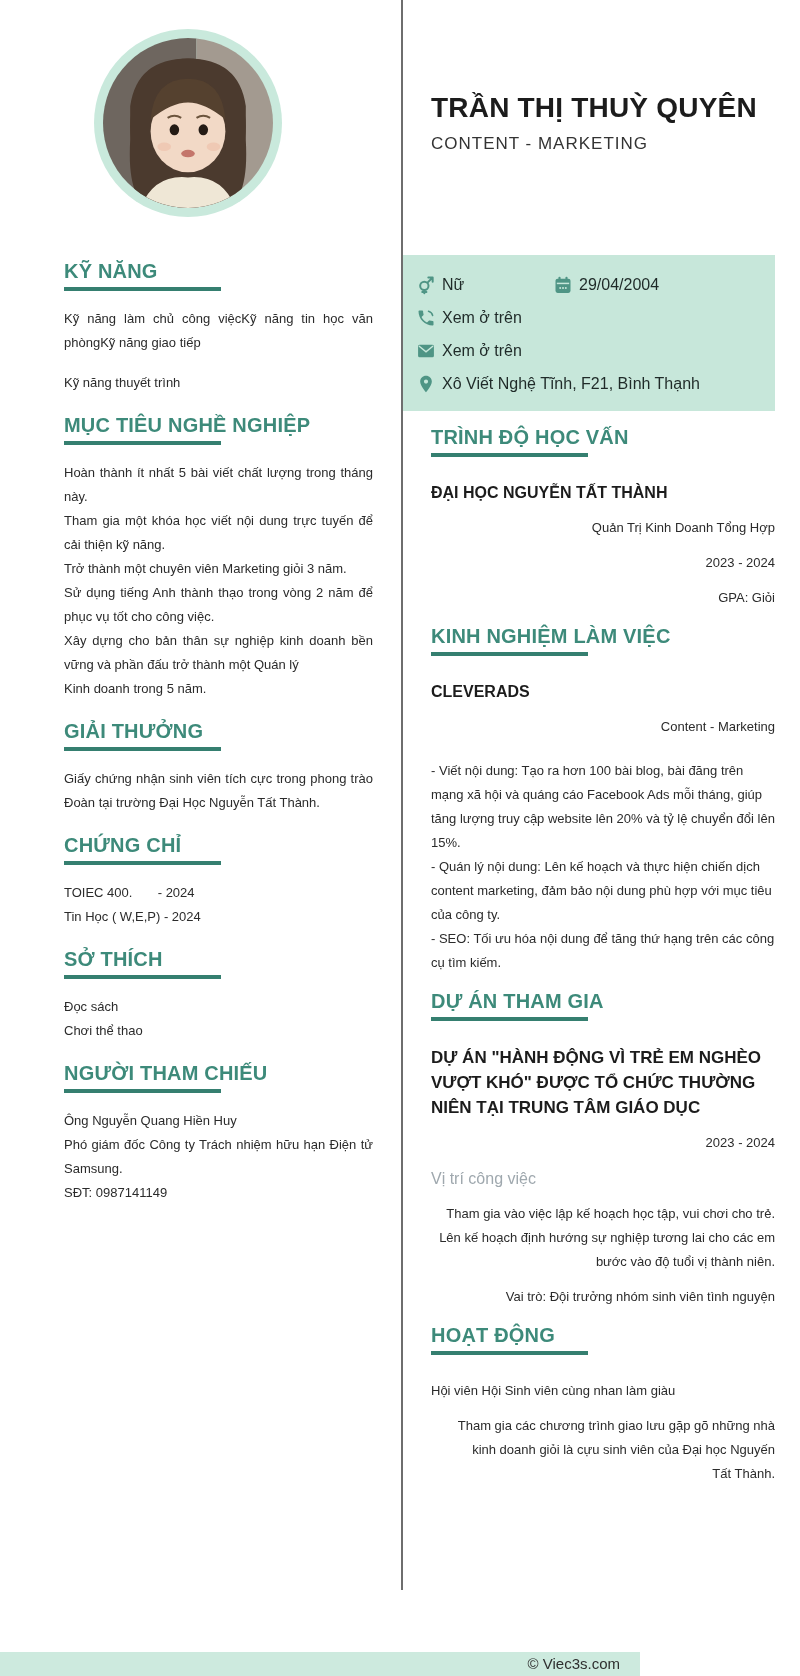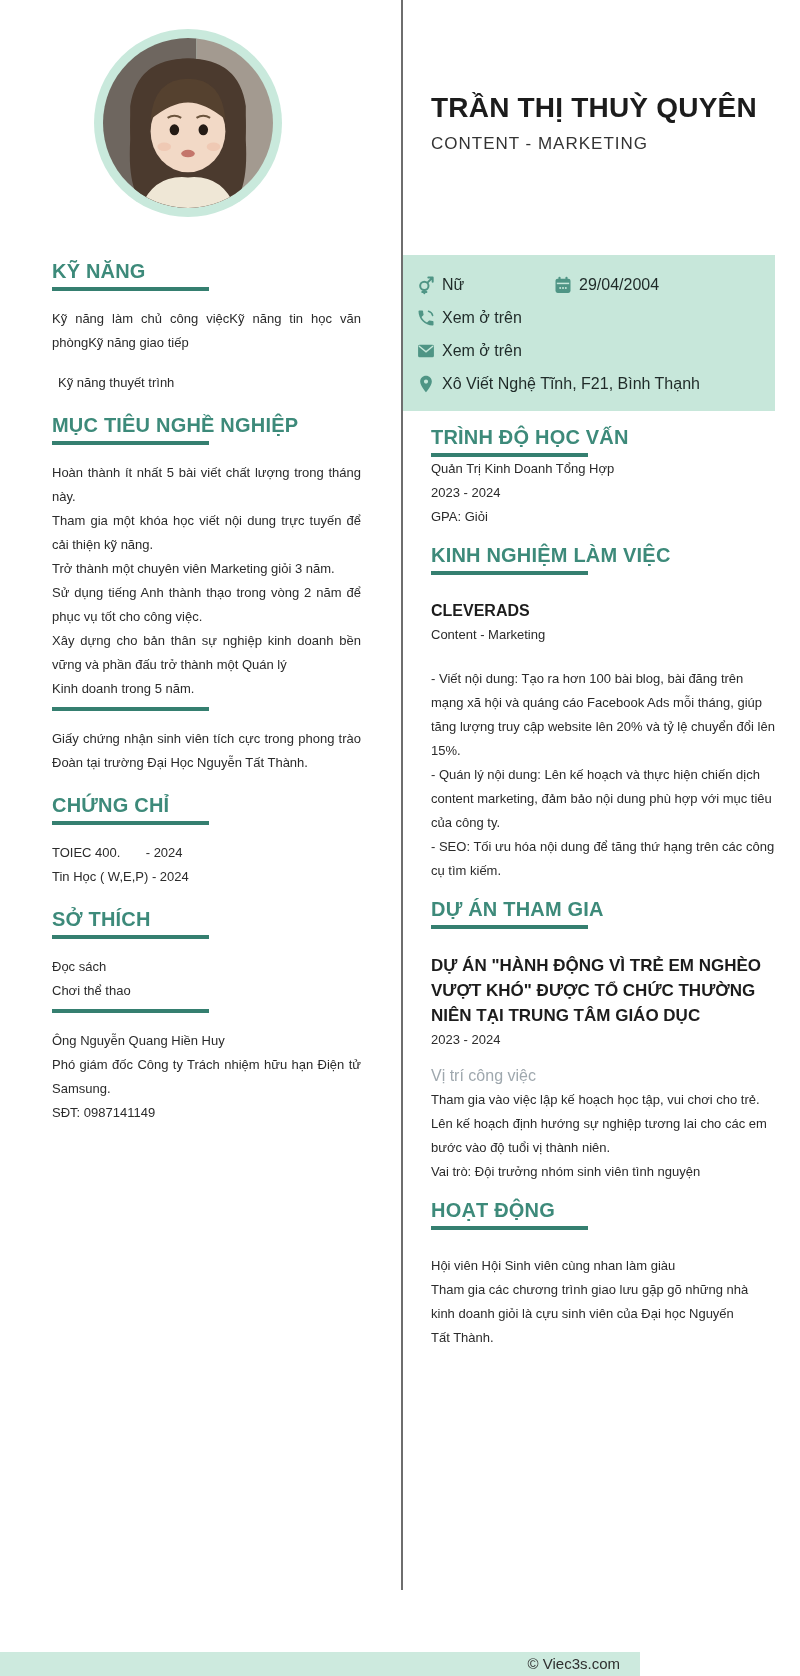--- a/index.html
+++ b/index.html
@@ -23,34 +23,34 @@
   .name{font-size:28px;line-height:30px;font-weight:bold;color:var(--ink-dark);letter-spacing:.2px;}
   .subtitle{margin-top:11px;font-size:17px;line-height:20px;color:#333;letter-spacing:1px;}
   
   .contact{position:absolute;left:403px;top:255px;width:372px;height:156px;background:var(--mint);
     padding-top:13px;}
   .c-row{display:flex;align-items:center;height:33px;padding-left:13px;font-size:16px;color:#1f2a28;}
   .c-item{display:flex;align-items:center;gap:6px;}
   .c-item.first{width:137px;}
   .c-icon{width:20px;height:20px;flex:none;display:block;}
   
-  .left-col{position:absolute;left:52px;top:261px;width:309px;}
+  .left-col{position:absolute;left:64px;top:261px;width:309px;}
   .right-col{position:absolute;left:431px;top:411px;width:344px;}
   h2{font-size:20px;line-height:20px;font-weight:bold;color:var(--teal);letter-spacing:.2px;}
   .rule{width:157px;height:4px;background:var(--teal-dark);margin-top:6px;}
   .sec-l h2{margin-top:20px;}
   .sec-l .body{margin-top:16px;}
   .sec-l:first-child h2{margin-top:0;}
   .sec-r h2{margin-top:16px;}
   .body{font-size:13px;line-height:24px;color:var(--ink);}
   .just{text-align:justify;}
   .prewrap{white-space:pre-wrap;}
-  .p-gap{margin-top:10px;margin-left:6px;}
+  .p-gap{margin-top:10px;}
   .r-first{margin-top:24px;}
-  .r-line{margin-top:0;}
+  .r-line{margin-top:11px;text-align:right;}
   .bold-title{font-weight:bold;color:var(--ink-dark);font-size:16px;line-height:24px;}
   .proj-title{font-weight:bold;color:var(--ink-dark);font-size:17px;line-height:25px;margin-top:24px;}
   .gray-label{color:var(--gray);font-size:16px;line-height:24px;margin-top:12px;}
   .desc{margin-top:20px;}
   
   .footer{position:absolute;left:0;bottom:0;width:640px;height:24px;background:var(--mint-footer);
     font-family:Liberation Sans, sans-serif;font-size:15px;line-height:24px;color:#2f2f2f;
     text-align:right;padding-right:20px;}
 </style>
 </head>
@@ -150,52 +150,55 @@
       <div class="just">Hoàn thành ít nhất 5 bài viết chất lượng trong tháng này.</div>
       <div class="just">Tham gia một khóa học viết nội dung trực tuyến để cải thiện kỹ năng.</div>
       <div class="just">Trở thành một chuyên viên Marketing giỏi 3 năm.</div>
       <div class="just">Sử dụng tiếng Anh thành thạo trong vòng 2 năm để phục vụ tốt cho công việc.</div>
       <div class="just">Xây dựng cho bản thân sự nghiệp kinh doanh bền vững và phần đấu trở thành một Quán lý</div>
       <div class="just">Kinh doanh trong 5 năm.</div>
     </div>
   </div>
 
   <div class="sec-l">
+    <h2>GIẢI THƯỞNG</h2>
     <div class="rule"></div>
     <div class="body just">Giấy chứng nhận sinh viên tích cực trong phong trào Đoàn tại trường Đại Học Nguyễn Tất Thành.</div>
   </div>
 
   <div class="sec-l">
     <h2>CHỨNG CHỈ</h2>
     <div class="rule"></div>
     <div class="body prewrap">TOIEC 400.       - 2024
 Tin Học ( W,E,P) - 2024</div>
   </div>
 
   <div class="sec-l">
     <h2>SỞ THÍCH</h2>
     <div class="rule"></div>
     <div class="body prewrap">Đọc sách
 Chơi thể thao</div>
   </div>
 
   <div class="sec-l">
+    <h2>NGƯỜI THAM CHIẾU</h2>
     <div class="rule"></div>
     <div class="body prewrap just">Ông Nguyễn Quang Hiền Huy
 Phó giám đốc Công ty Trách nhiệm hữu hạn Điện tử Samsung.
 SĐT: 0987141149</div>
   </div>
 
 </div>
 
 <div class="right-col">
 
   <div class="sec-r">
     <h2>TRÌNH ĐỘ HỌC VẤN</h2>
     <div class="rule"></div>
+    <div class="bold-title r-first">ĐẠI HỌC NGUYỄN TẤT THÀNH</div>
     <div class="body r-line">Quản Trị Kinh Doanh Tổng Hợp</div>
     <div class="body r-line">2023 - 2024</div>
     <div class="body r-line">GPA: Giỏi</div>
   </div>
 
   <div class="sec-r">
     <h2>KINH NGHIỆM LÀM VIỆC</h2>
     <div class="rule"></div>
     <div class="bold-title r-first">CLEVERADS</div>
     <div class="body r-line">Content - Marketing</div>

